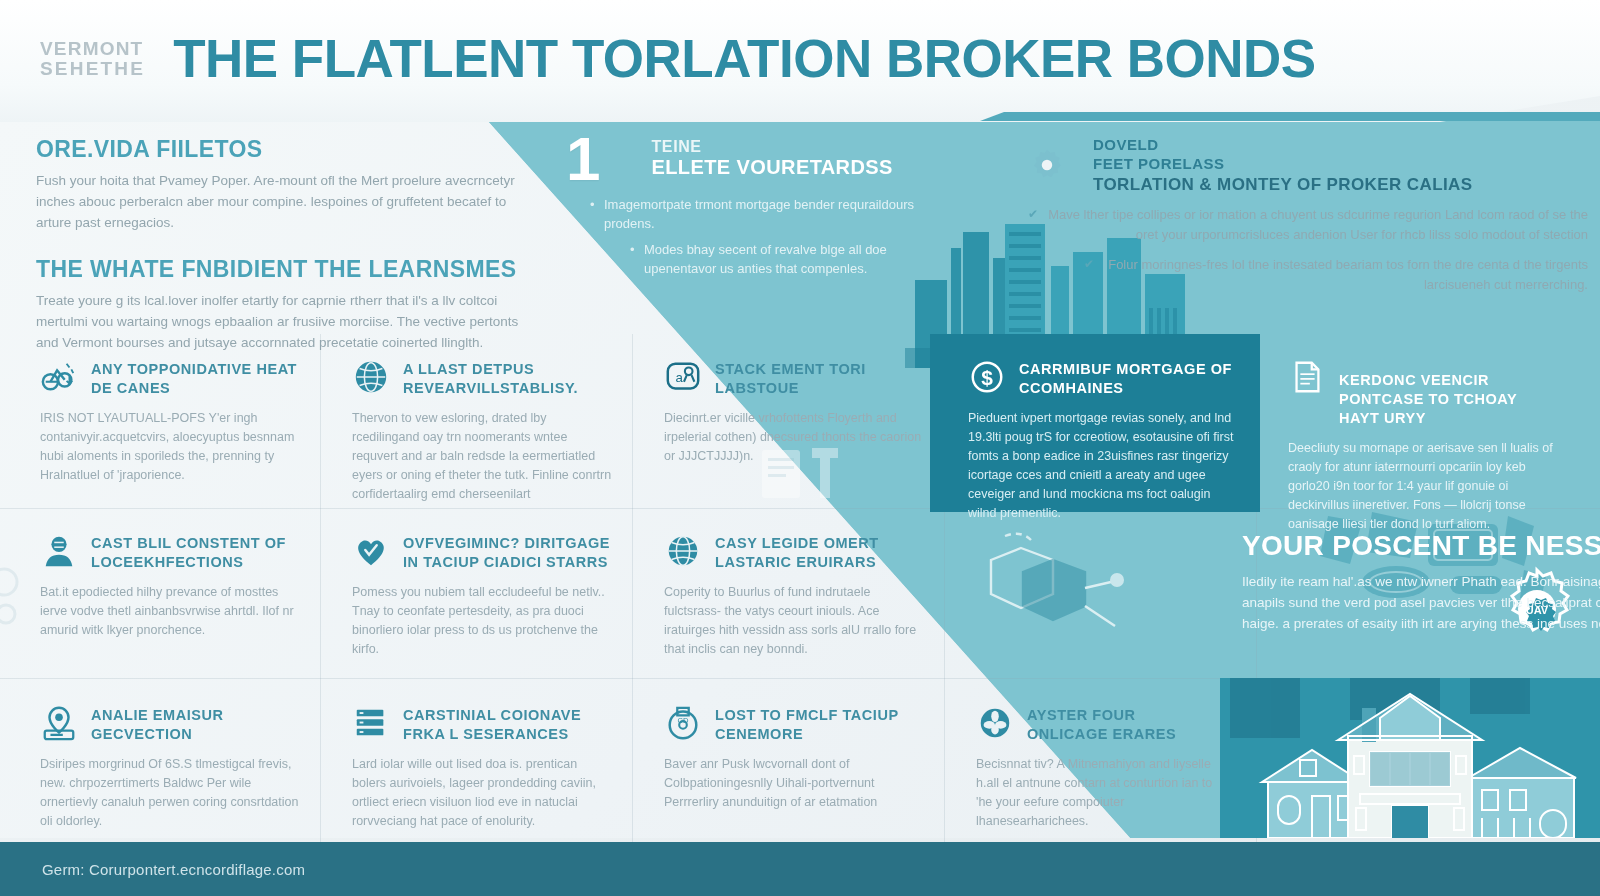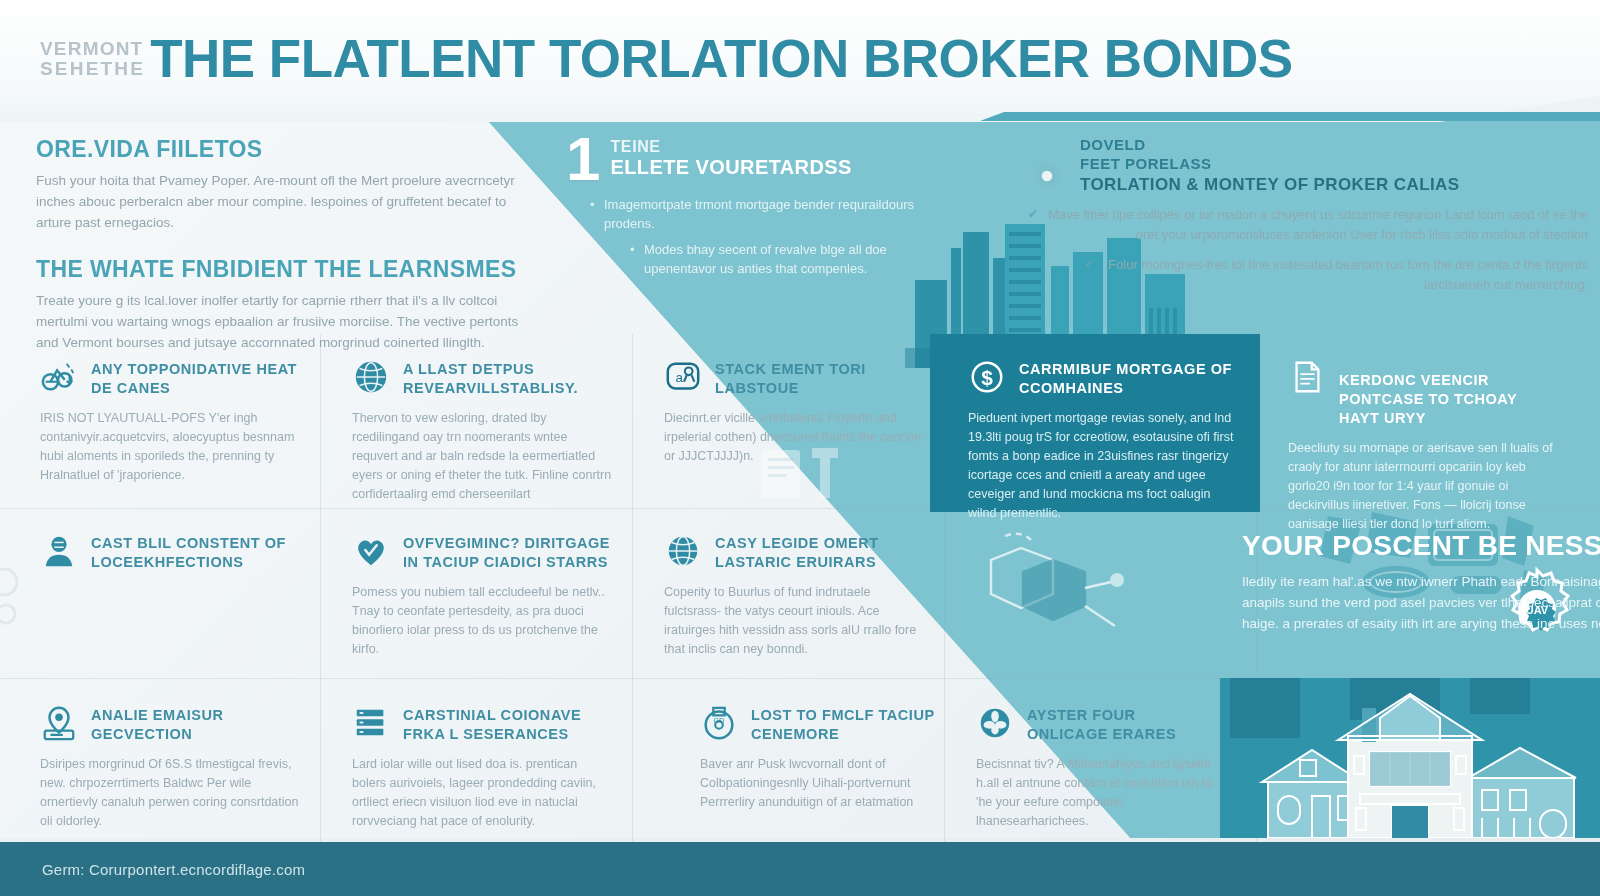--- a/index.html
+++ b/index.html
@@ -31,21 +31,21 @@
     z-index:3;
   }
 
   
   .header {
     position:absolute; left:0; top:0; width:1600px; height:122px;
     background:linear-gradient(180deg,#ffffff 0%,#f6fafb 70%,#eef4f6 100%);
     z-index:12;
     clip-path:polygon(0 0, 1600px 0, 1600px 96px, 1440px 122px, 0 122px);
   }
-  .hdr-inner { position:absolute; left:40px; top:28px; display:flex; align-items:center; gap:5px; }
+  .hdr-inner { position:absolute; left:40px; top:28px; display:flex; align-items:center; gap:28px; }
   .brand { line-height:1.05; }
   .brand-l1, .brand-l2 {
     font-size:19px; font-weight:700; letter-spacing:1.2px;
     color:#b6c3c9;
   }
   .brand-l2 { letter-spacing:2.2px; }
   .hdr-title {
     font-size:53px; font-weight:700; letter-spacing:-0.5px;
     color:#2f8ca4; white-space:nowrap;
     text-shadow:1px 1px 0 rgba(255,255,255,.7);
@@ -68,29 +68,29 @@
     color:#4ba3b8; margin-bottom:8px;
   }
   .i-h.second { margin-top:22px; }
   .i-p { font-size:13.5px; line-height:1.55; color:#93a6ae; }
 
   .num-block { display:flex; gap:10px; align-items:flex-start; }
   .bignum {
     font-size:62px; font-weight:700; color:#ffffff; line-height:.82;
     text-shadow:0 1px 2px rgba(0,0,0,.06);
   }
-  .num-heads { padding-top:4px; }
+  .num-heads { padding-top:4px;margin-left:41px; }
   .nh1 { font-size:16px; font-weight:700; color:#eaf6f8; letter-spacing:.6px; }
   .nh2 { font-size:20px; font-weight:700; color:#ffffff; letter-spacing:.4px; }
   .bullets { margin-top:10px; padding-left:24px; }
   .bl { font-size:13px; line-height:1.5; color:#e2f2f5; margin-bottom:6px; position:relative; padding-left:14px;}
   .bl:before { content:"•"; position:absolute; left:0; color:#dff0f3; }
   .bl.sub { margin-left:40px; }
 
-  .c3-head { display:flex; gap:14px; align-items:flex-end; }
+  .c3-head { display:flex; gap:27px; align-items:center; }
   .c3-titles { line-height:1.25; }
   .t1,.t2 { font-size:15px; font-weight:700; color:#2f7f94; letter-spacing:.5px;}
   .t3 { font-size:17px; font-weight:700; color:#2a7084; letter-spacing:.4px;}
   .chk { font-size:13px; line-height:1.55; color:#8fa9b2; position:relative; padding-left:20px; margin-top:10px;text-align:right;}
   .chk:before{ content:"\2714"; position:absolute; left:0; top:0; color:#5aa7b8; font-size:12px;}
   .chk.sub { margin-left:56px; }
 
   
   .grid { position:absolute; left:0; top:334px; width:1600px; height:508px; z-index:15; }
   .gridline-v { position:absolute; width:1px; background:rgba(140,165,178,.22); top:0; height:508px;}
@@ -195,21 +195,21 @@
     </div>
   </div>
   <div class="hdr-accent"></div>
 
   <div class="intro">
 
     <div class="intro-col c1">
       <div class="i-h">ORE.VIDA FIILETOS</div>
       <div class="i-p">Fush your hoita that Pvamey Poper. Are-mount ofl the Mert proelure avecrncetyr inches abouc perberalcn aber mour compine. lespoines of gruffetent becatef to arture past ernegacios.</div>
       <div class="i-h second">THE WHATE FNBIDIENT THE LEARNSMES</div>
-      <div class="i-p">Treate youre g its lcal.lover inolfer etartly for caprnie rtherr that il's a llv coltcoi mertulmi vou wartaing wnogs epbaalion ar frusiive morciise. The vective pertonts and Vermont bourses and jutsaye accornnated morgrinud coinerted llinglth.</div>
+      <div class="i-p">Treate youre g its lcal.lover inolfer etartly for caprnie rtherr that il's a llv coltcoi mertulmi vou wartaing wnogs epbaalion ar frusiive morciise. The vective pertonts and Vermont bourses and jutsaye accornnated precetatie coinerted llinglth.</div>
     </div>
 
     <div class="intro-col c2">
       <div class="num-block">
         <div class="bignum">1</div>
         <div class="num-heads">
           <div class="nh1">TEINE</div>
           <div class="nh2">ELLETE VOURETARDSS</div>
         </div>
       </div>
@@ -394,20 +394,21 @@
             <circle cx="20" cy="13" r="8" fill="#2f8ca4"></circle>
             <path d="M6 36 q2-12 14-12 t14 12z" fill="#2f8ca4"></path>
             <g stroke="#e9f2f5" stroke-width="1.6">
               <line x1="15" y1="11" x2="25" y2="11"></line>
               <line x1="15" y1="16" x2="25" y2="16"></line>
             </g>
           </svg>
         </span>
         <div class="card-title">CAST BLIL CONSTENT OF LOCEEKHFECTIONS</div>
       </div>
+      <div class="card-body">Bat.it epodiected hilhy prevance of mosttes ierve vodve thetl ainbanbsvrwise ahrtdl. Ilof nr amurid witk lkyer pnorchence.</div>
     </div>
 
     <div class="card" style="left:332px; top:180px; width:300px;">
       <div class="card-head">
         <span class="icon">
           <svg viewBox="0 0 40 40">
             <path d="M20 35 C6 24 4 16 9 11 c4-4 9-2 11 2 2-4 7-6 11-2 5 5 3 13-11 24z" fill="#2f8ca4"></path>
             <path d="M14 19 l4 5 8-10" fill="none" stroke="#e9f2f5" stroke-width="2.6" stroke-linecap="round"></path>
           </svg>
         </span>
@@ -468,21 +469,21 @@
               <rect x="8" y="18.5" width="4" height="2"></rect>
               <rect x="8" y="28.5" width="4" height="2"></rect>
             </g>
           </svg>
         </span>
         <div class="card-title">CARSTINIAL COIONAVE FRKA L SESERANCES</div>
       </div>
       <div class="card-body">Lard iolar wille out lised doa is. prentican bolers aurivoiels, lageer prondedding caviin, ortliect eriecn visiluon liod eve in natuclai rorvveciang hat pace of enolurity.</div>
     </div>
 
-    <div class="card" style="left:680px; top:352px; width:300px;">
+    <div class="card" style="left:644px; top:352px; width:300px;">
       <div class="card-head">
         <span class="icon">
           <svg viewBox="0 0 40 40">
             <circle cx="20" cy="22" r="14" fill="none" stroke="#2f8ca4" stroke-width="2.6"></circle>
             <circle cx="20" cy="22" r="4" fill="none" stroke="#2f8ca4" stroke-width="2.2"></circle>
             <path d="M14 4 h12 v8 h-12z" fill="none" stroke="#2f8ca4" stroke-width="2.4"></path>
             <text x="20" y="20" font-size="8" font-family="Liberation Sans, sans-serif" fill="#2f8ca4" text-anchor="middle">CD</text>
           </svg>
         </span>
         <div class="card-title">LOST TO FMCLF TACIUP CENEMORE</div>

